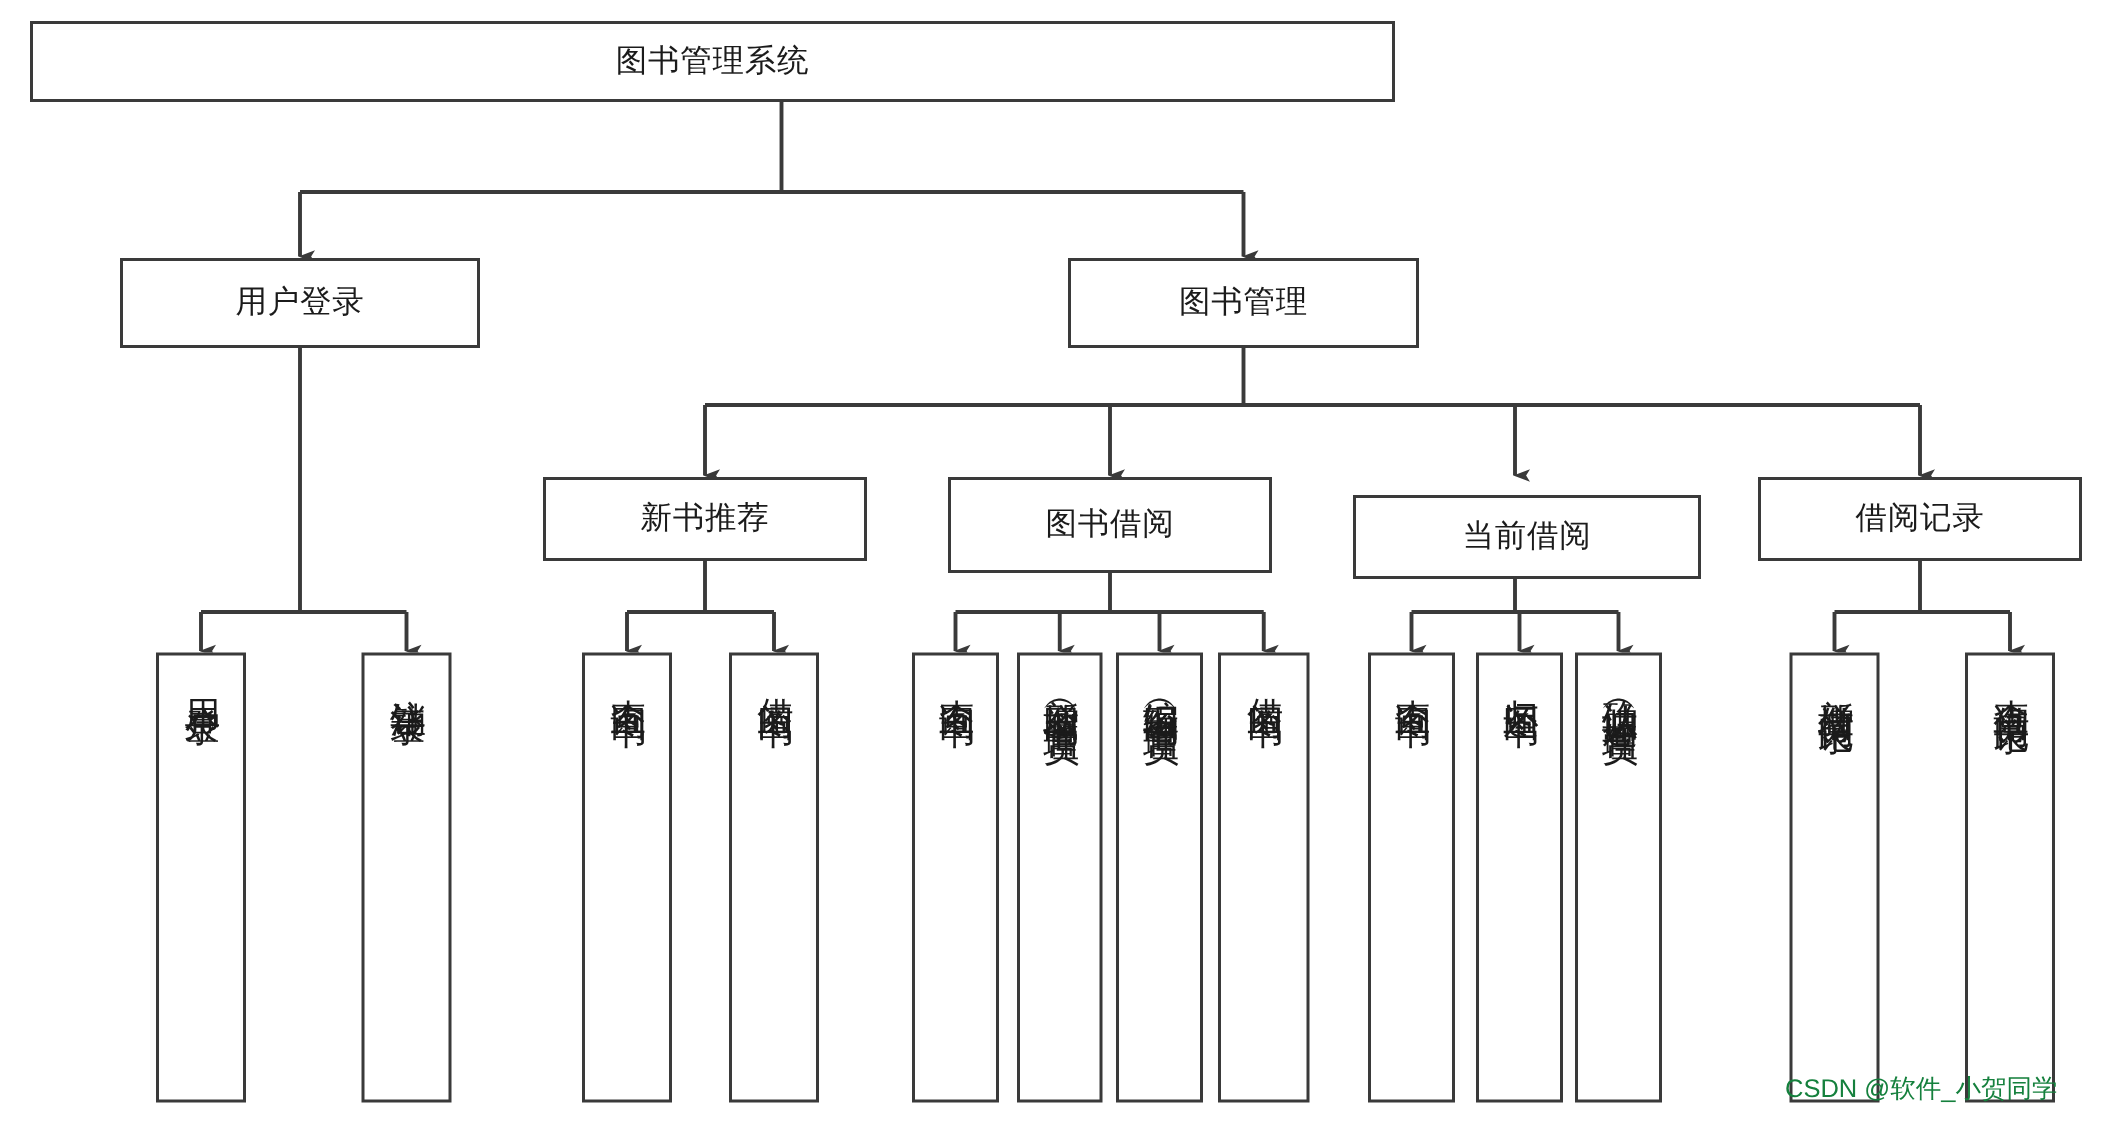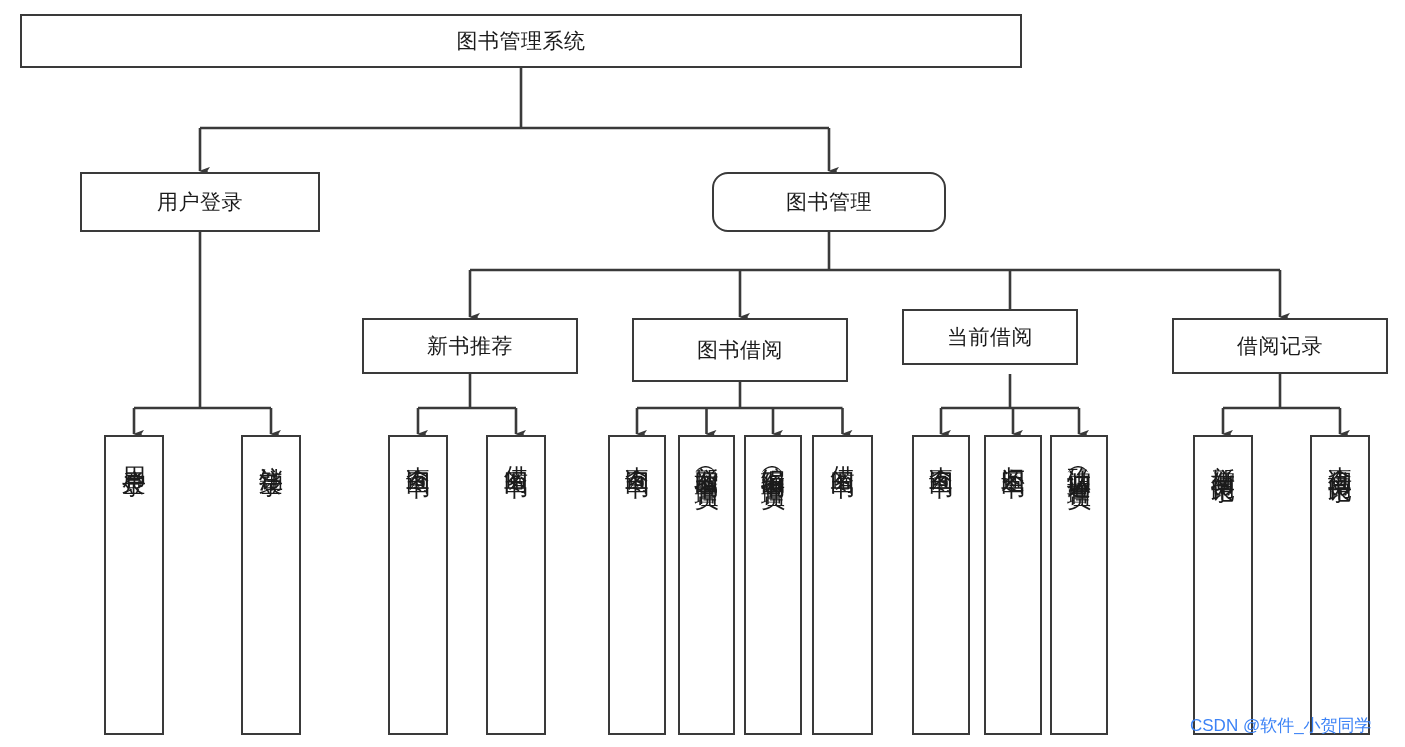--- a/index.html
+++ b/index.html
@@ -55,21 +55,21 @@
     text-orientation: upright;
     font-size: 24px;
     letter-spacing: 3px;
     line-height: 1;
   }
   #watermark {
     position: absolute;
     left: 1190px;
     top: 714px;
     font-size: 17px;
-    color: #3b82f6;
+    color: #15803d;
     white-space: nowrap;
     z-index: 5;
     font-family: "Liberation Sans", sans-serif;
   }
 </style>
 </head>
 <body>
 
 <div id="canvas">
   <svg id="edges" viewBox="0 0 1405 747">
@@ -106,36 +106,36 @@
       <line x1="941" y1="408" x2="1079" y2="408" stroke="#3a3a3a" stroke-width="2.6"></line>
       <line x1="941" y1="408" x2="941" y2="434" stroke="#3a3a3a" stroke-width="2.6" marker-end="url(#arrow)"></line>
       <line x1="1013" y1="408" x2="1013" y2="434" stroke="#3a3a3a" stroke-width="2.6" marker-end="url(#arrow)"></line>
       <line x1="1079" y1="408" x2="1079" y2="434" stroke="#3a3a3a" stroke-width="2.6" marker-end="url(#arrow)"></line>
       <line x1="1280" y1="374" x2="1280" y2="408" stroke="#3a3a3a" stroke-width="2.6"></line>
       <line x1="1223" y1="408" x2="1340" y2="408" stroke="#3a3a3a" stroke-width="2.6"></line>
       <line x1="1223" y1="408" x2="1223" y2="434" stroke="#3a3a3a" stroke-width="2.6" marker-end="url(#arrow)"></line>
       <line x1="1340" y1="408" x2="1340" y2="434" stroke="#3a3a3a" stroke-width="2.6" marker-end="url(#arrow)"></line>
     </svg>
   <div id="nodes-layer">
-      <div class="node horiz" style="left: 20px; top: 14px; width: 1002px; height: 54px;">
+      <div class="node horiz" style="left: 20px; top: 14px; width: 910px; height: 54px;">
         <span class="lbl">图书管理系统</span>
       </div>
       <div class="node horiz" style="left: 80px; top: 172px; width: 240px; height: 60px;">
         <span class="lbl">用户登录</span>
       </div>
-      <div class="node horiz" style="left: 712px; top: 172px; width: 234px; height: 60px; border-radius: 16px;">
+      <div class="node horiz" style="left: 712px; top: 172px; width: 234px; height: 60px;">
         <span class="lbl">图书管理</span>
       </div>
       <div class="node horiz" style="left: 362px; top: 318px; width: 216px; height: 56px;">
         <span class="lbl">新书推荐</span>
       </div>
       <div class="node horiz" style="left: 632px; top: 318px; width: 216px; height: 64px;">
         <span class="lbl">图书借阅</span>
       </div>
-      <div class="node horiz" style="left: 902px; top: 309px; width: 176px; height: 56px;">
+      <div class="node horiz" style="left: 902px; top: 330px; width: 232px; height: 56px;">
         <span class="lbl">当前借阅</span>
       </div>
       <div class="node horiz" style="left: 1172px; top: 318px; width: 216px; height: 56px; text-align: center;">
         <span class="lbl">借阅记录</span>
       </div>
       <div class="node vert" style="left: 104px; top: 435px; width: 60px; height: 300px;">
         <span class="lbl">用户登录</span>
       </div>
       <div class="node vert" style="left: 241px; top: 435px; width: 60px; height: 300px;">
         <span class="lbl">注销登录</span>

